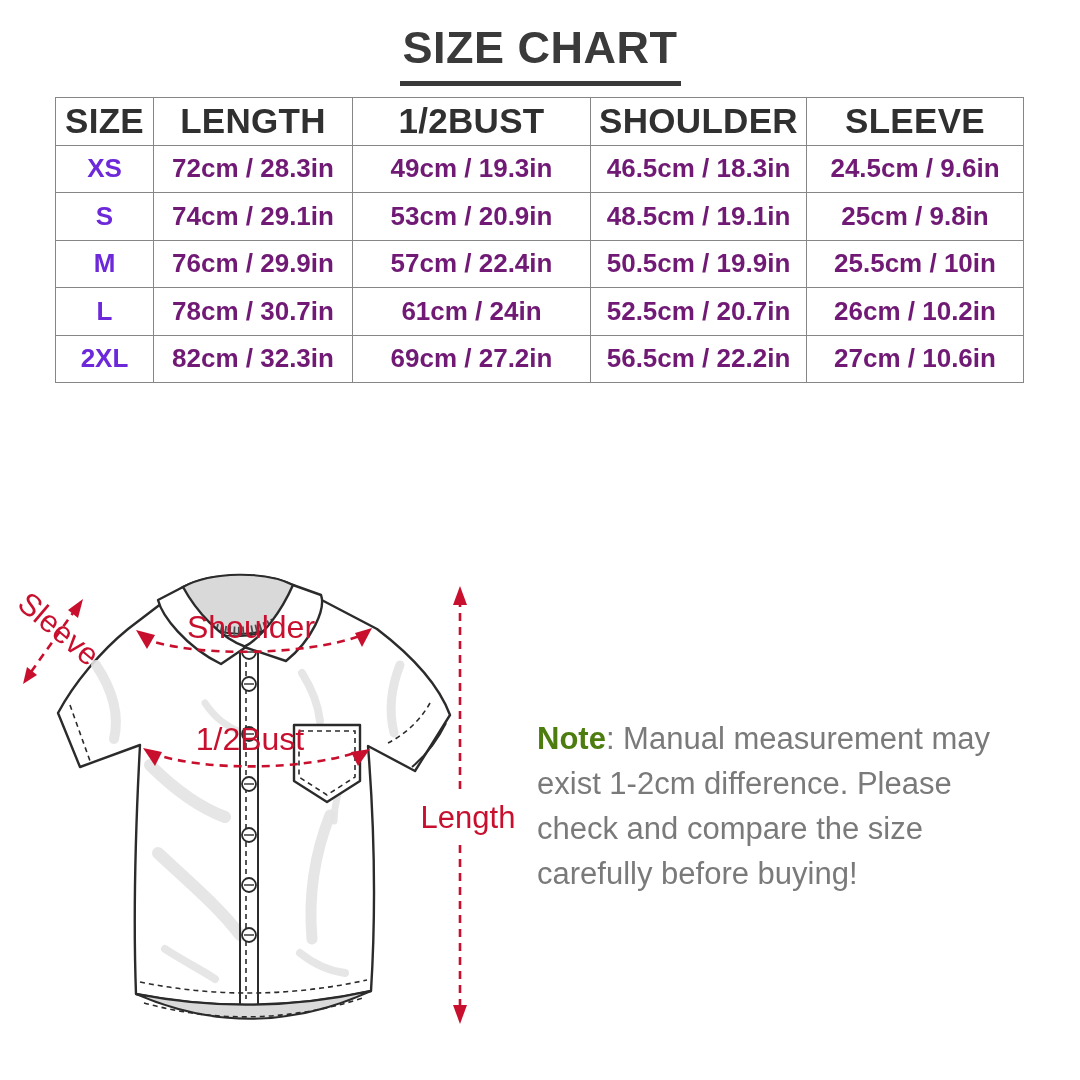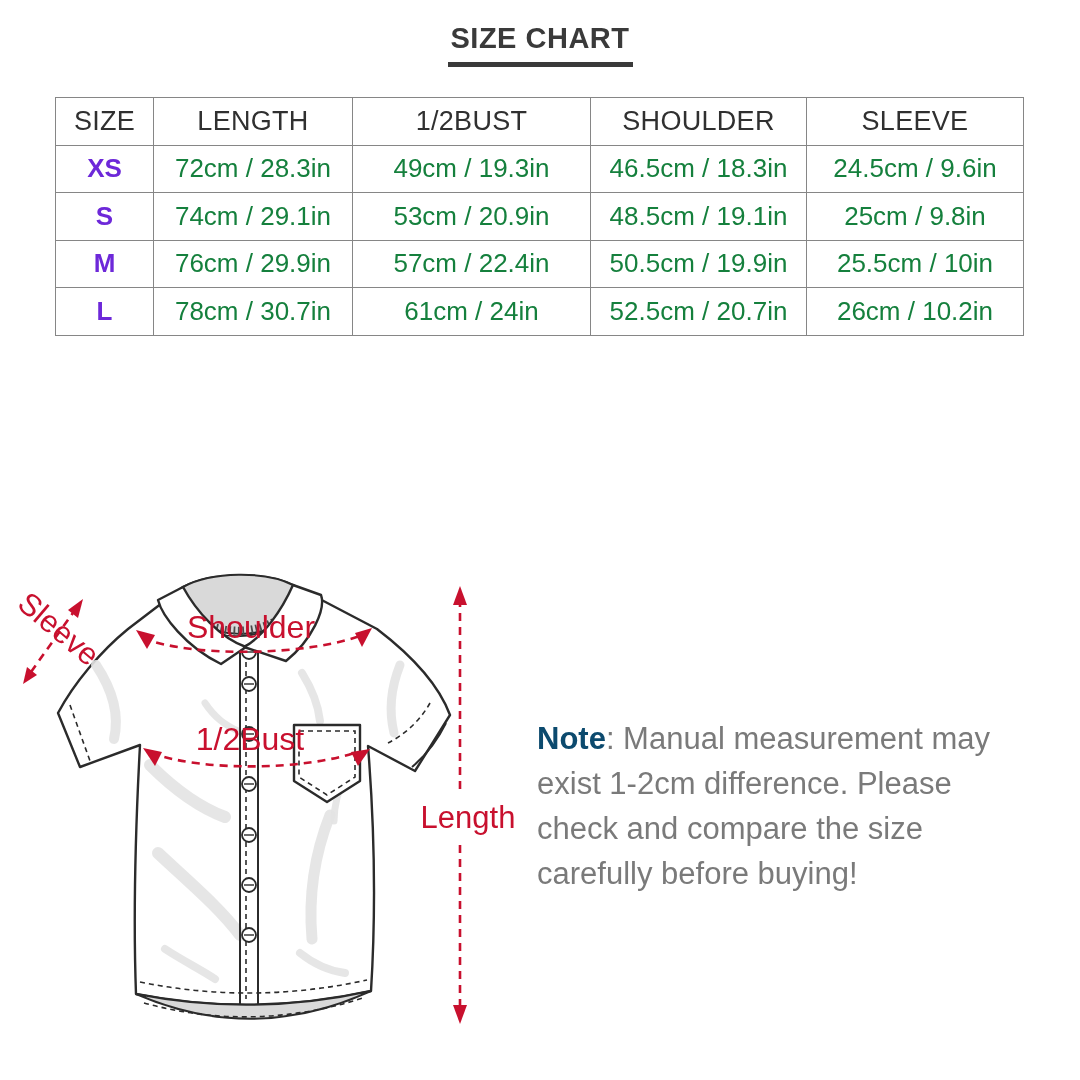--- a/index.html
+++ b/index.html
@@ -3,54 +3,54 @@
 <meta charset="utf-8">
 <style>
   html,body { margin:0; padding:0; background:#ffffff; }
   .page {
     position:relative; width:1080px; height:1080px; background:#ffffff;
     font-family:"Liberation Sans", sans-serif; overflow:hidden;
   }
   
   .title-wrap { position:absolute; top:22px; left:0; width:100%; text-align:center; }
   .title {
-    display:inline-block; margin:0; font-size:29px; font-weight:bold; color:#3a3a3a;
+    display:inline-block; margin:0; font-size:45px; font-weight:bold; color:#3a3a3a;
     letter-spacing:0.5px; border-bottom:5px solid #3a3a3a; padding:0 3px 7px 3px;
   }
   
   .size-table {
     position:absolute; left:55px; top:97px; width:968px;
     border-collapse:collapse; table-layout:fixed;
   }
   .size-table th, .size-table td {
     border:1.5px solid #868686; text-align:center; vertical-align:middle;
     height:46.5px; padding:0; overflow:hidden; white-space:nowrap;
   }
-  .size-table th { font-size:27px; font-weight:normal; color:#303030; letter-spacing:0.3px; }
-  .size-table td { font-size:26px; color:#15803d; font-weight:normal; }
+  .size-table th { font-size:35px; font-weight:bold; color:#303030; letter-spacing:0.3px; }
+  .size-table td { font-size:26px; color:#701a75; font-weight:bold; }
   .size-table td.size-col { font-weight:bold; color:#6d28d9; }
   
   .diagram { position:absolute; left:0px; top:553px; width:540px; height:527px; }
   .diagram text { font-family:"Liberation Sans", sans-serif; }
   .outline  { fill:#ffffff; stroke:#2b2b2b; stroke-width:2.4; stroke-linejoin:round; }
   .solid    { fill:none; stroke:#2b2b2b; stroke-width:2; }
   .seam     { fill:none; stroke:#2b2b2b; stroke-width:1.6; stroke-dasharray:5 4; }
   .grayfill { fill:#d9d9d9; stroke:#2b2b2b; stroke-width:2; }
   .wrinkle  { fill:none; stroke:#e3e3e3; stroke-linecap:round; opacity:0.9; }
   .btn      { fill:#ffffff; stroke:#2b2b2b; stroke-width:1.8; }
   .btn-slot { fill:none; stroke:#2b2b2b; stroke-width:1.4; }
   .red-dash { fill:none; stroke-width:2.6; stroke-dasharray:8 6; }
   .red-text { font-size:31px; }
   .red-text-lg { font-size:32px; }
   
   .note {
     position:absolute; left:537px; top:716px; width:478px;
     font-size:31px; line-height:45px; color:#7a7a7a;
   }
-  .note b { font-weight:bold; color:#0c4a6e; }
+  .note b { font-weight:bold; color:#4d7c0f; }
 </style>
 </head>
 <body>
 
 <div class="page">
 
   <div class="title-wrap">
     <h1 class="title">SIZE CHART</h1>
   </div>
 
@@ -92,20 +92,27 @@
           <td>57cm / 22.4in</td>
           <td>50.5cm / 19.9in</td>
           <td>25.5cm / 10in</td>
         </tr>
         <tr>
           <td class="size-col">L</td>
           <td>78cm / 30.7in</td>
           <td>61cm / 24in</td>
           <td>52.5cm / 20.7in</td>
           <td>26cm / 10.2in</td>
+        </tr>
+        <tr>
+          <td class="size-col">2XL</td>
+          <td>82cm / 32.3in</td>
+          <td>69cm / 27.2in</td>
+          <td>56.5cm / 22.2in</td>
+          <td>27cm / 10.6in</td>
         </tr>
       </tbody>
   </table>
 
   <svg class="diagram" viewBox="0 0 540 527" aria-hidden="true">
 
     <path class="outline" d="M128,76 L183,34 C212,19 266,19 293,32 L377,76
          C415,105 440,135 450,162 L415,218 L368,193
          C374,268 376,358 371,438 Q253,464 136,441
          C133,358 136,266 140,192 L80,214 L58,160

